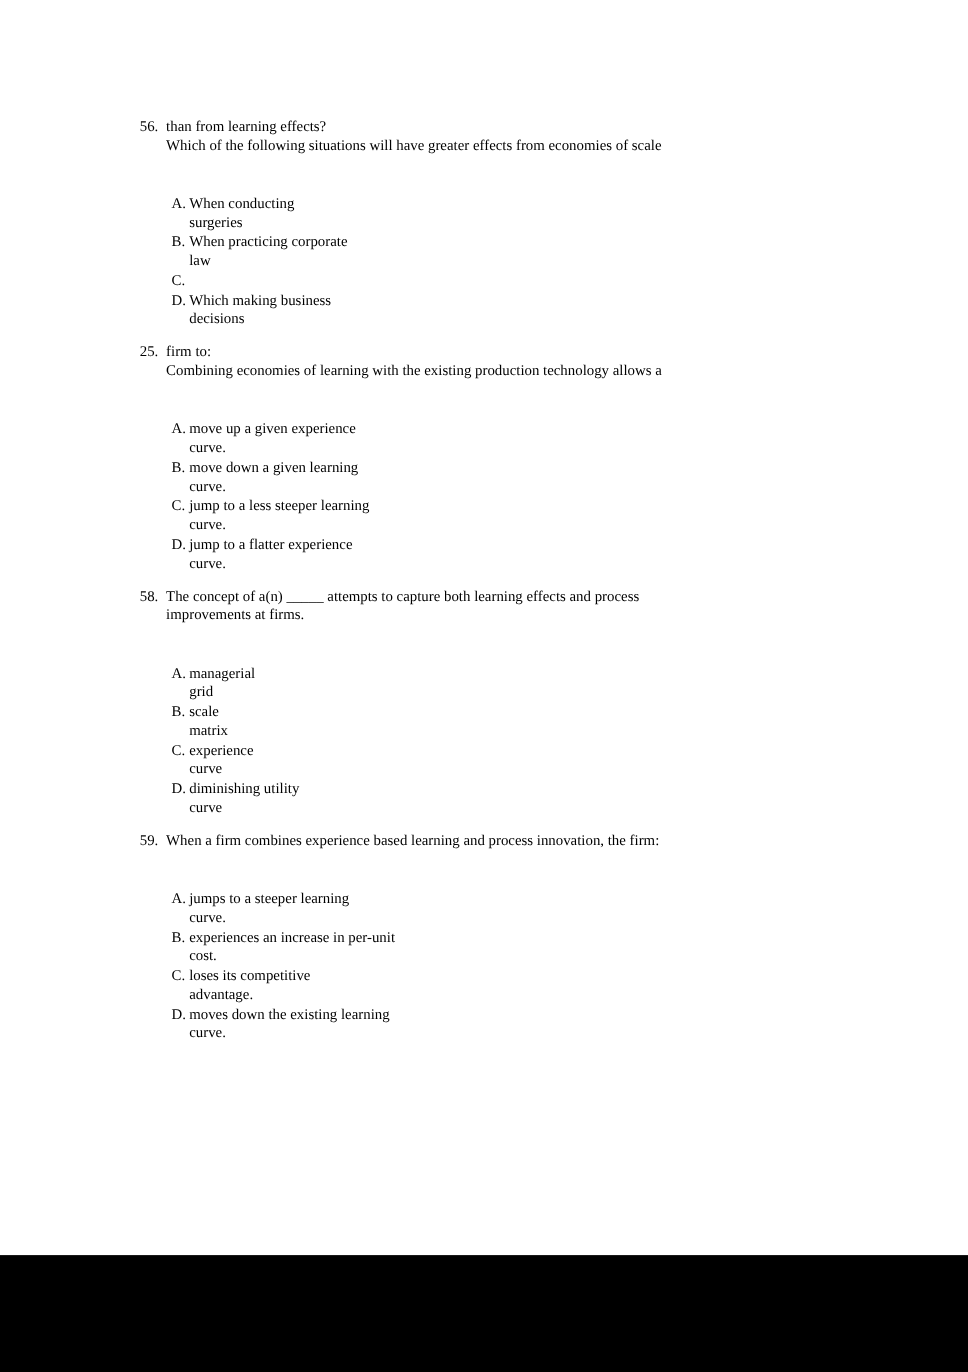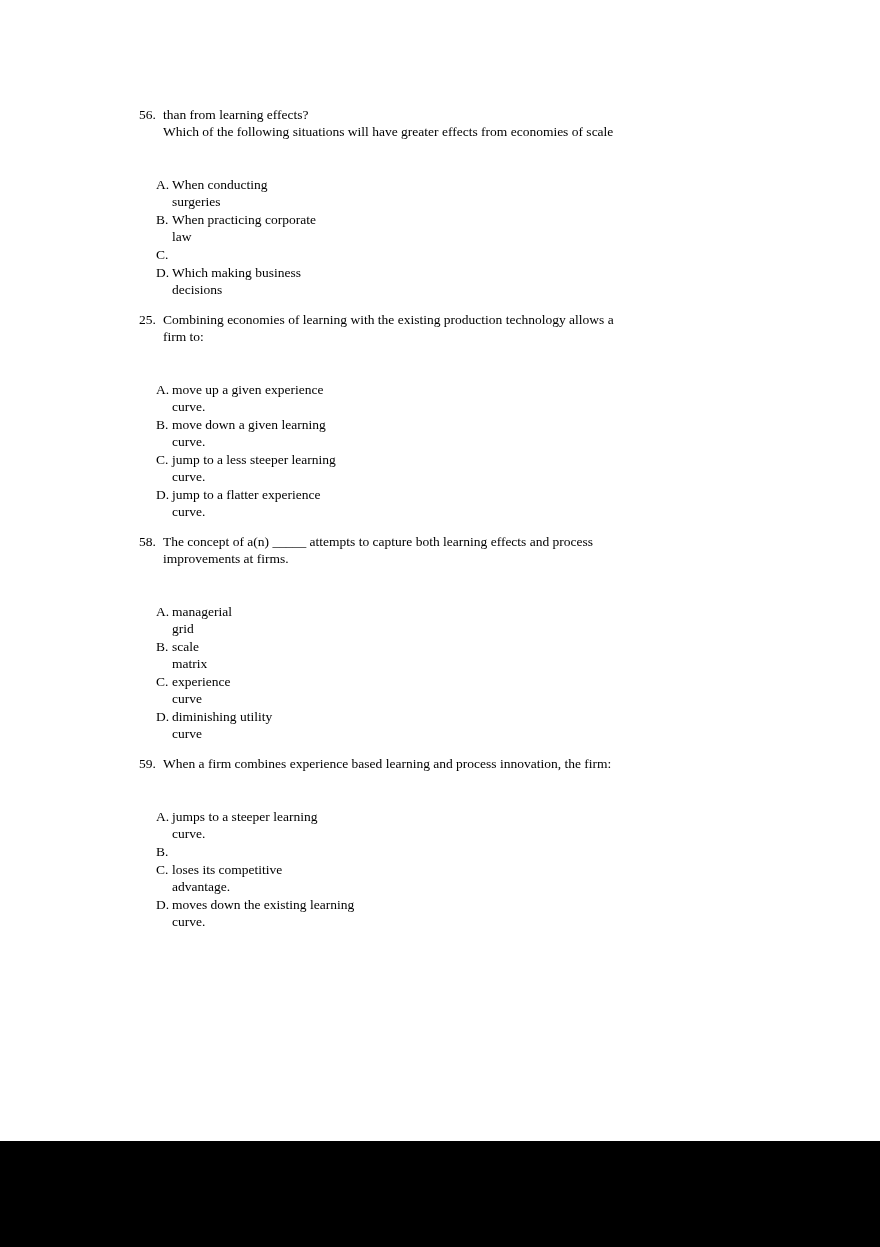--- a/index.html
+++ b/index.html
@@ -20,21 +20,20 @@
     position: absolute;
     top: 106px;
     left: 127px;
     width: 560px;
   }
   .question {
     margin-bottom: 13px;
   }
   .q-head {
     display: flex;
-    margin-left: 12px;
   }
   .q-num {
     width: 24px;
     flex-shrink: 0;
     line-height: 17px;
   }
   .q-lines {
     flex: 1;
   }
   .q-lines .line,
@@ -102,22 +101,22 @@
           <div class="line">decisions</div>
         </div>
       </div>
     </div>
   </div>
 
   <div class="question">
     <div class="q-head">
       <span class="q-num">25.</span>
       <div class="q-lines">
+        <div class="line">firm to:</div>
         <div class="line">Combining economies of learning with the existing production technology allows a</div>
-        <div class="line">firm to:</div>
       </div>
     </div>
     <div class="options">
       <div class="option">
         <span class="opt-label">A.</span>
         <div class="opt-lines">
           <div class="line">move up a given experience</div>
           <div class="line">curve.</div>
         </div>
       </div>
@@ -195,20 +194,24 @@
     <div class="options">
       <div class="option">
         <span class="opt-label">A.</span>
         <div class="opt-lines">
           <div class="line">jumps to a steeper learning</div>
           <div class="line">curve.</div>
         </div>
       </div>
       <div class="option">
         <span class="opt-label">B.</span>
+        <div class="opt-lines">
+          <div class="line">experiences an increase in per-unit</div>
+          <div class="line">cost.</div>
+        </div>
       </div>
       <div class="option">
         <span class="opt-label">C.</span>
         <div class="opt-lines">
           <div class="line">loses its competitive</div>
           <div class="line">advantage.</div>
         </div>
       </div>
       <div class="option">
         <span class="opt-label">D.</span>

